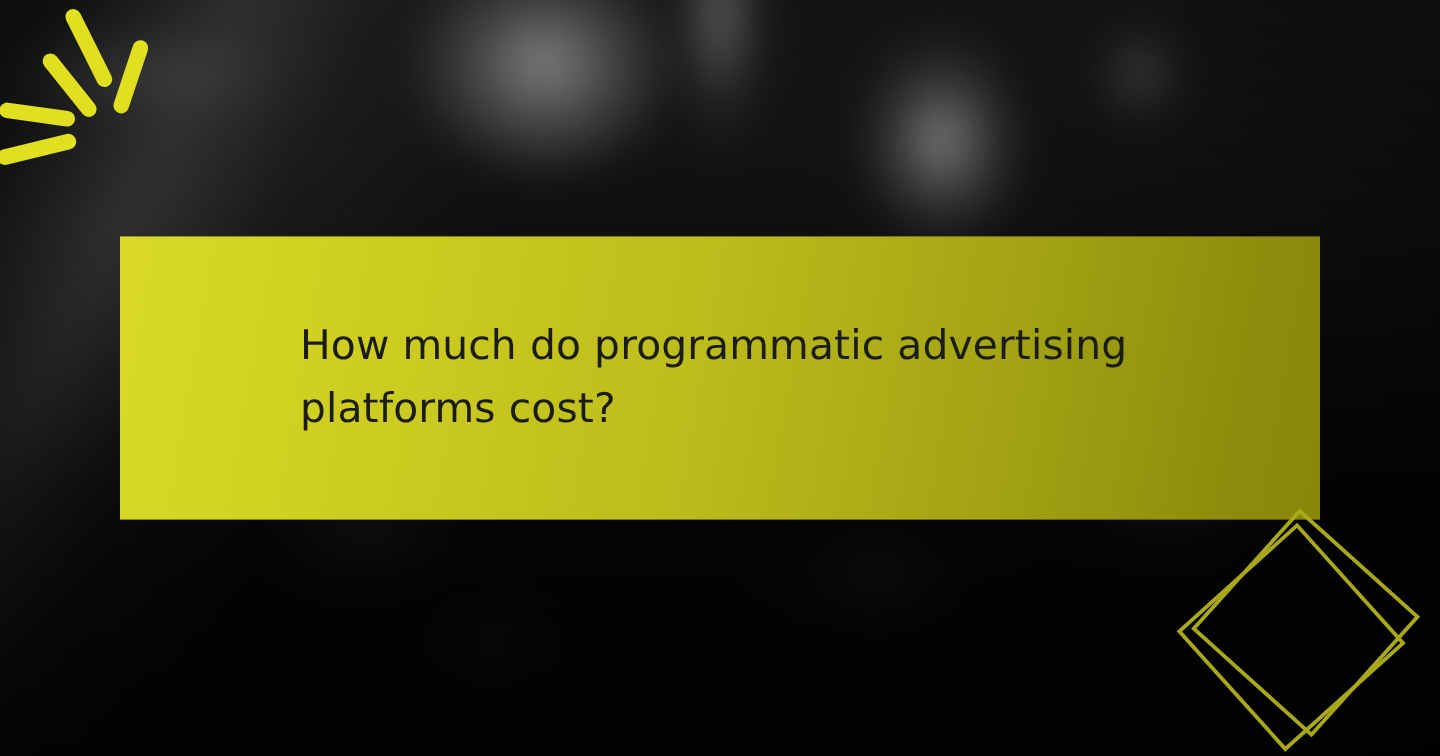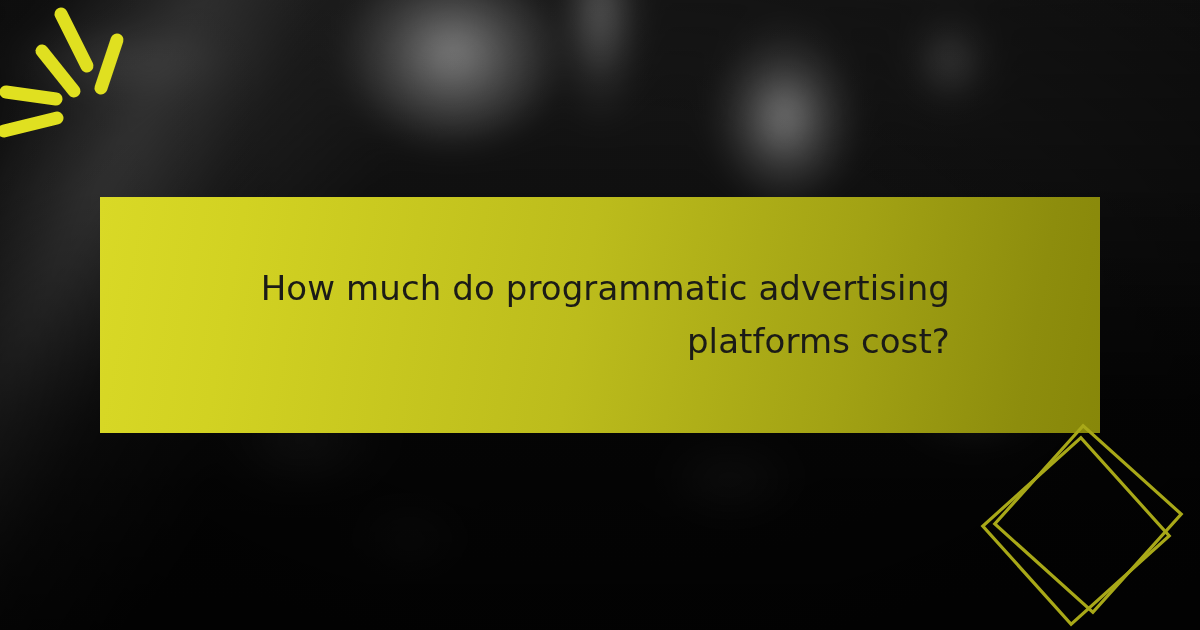--- a/index.html
+++ b/index.html
@@ -94,21 +94,21 @@
     box-sizing: border-box;
     padding: 0 56px;
   }
   .banner-title {
     margin: 0;
     font-family: "DejaVu Sans", "Liberation Sans", sans-serif;
     font-size: 34px;
     font-weight: 400;
     line-height: 53px;
     color: #1b1b17;
-    text-align: right;
+    text-align: left;
     letter-spacing: 0.1px;
     max-width: 700px;
   }
 </style>
 </head>
 <body>
 
 <div class="poster">
 
   <div class="bg-photo"></div>

